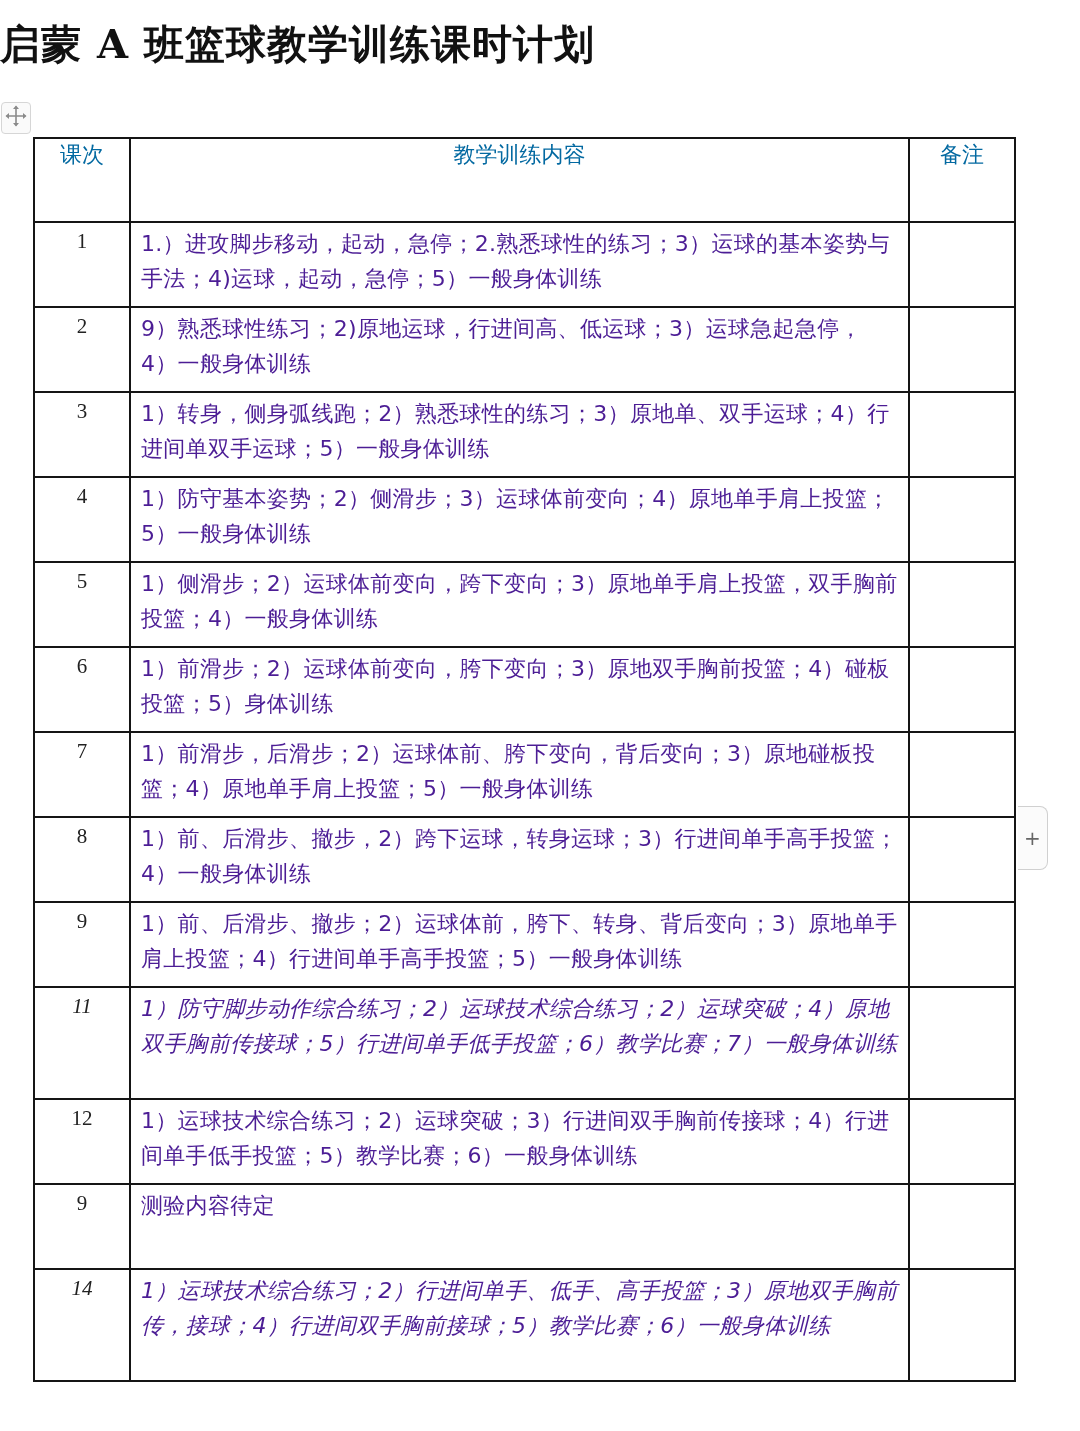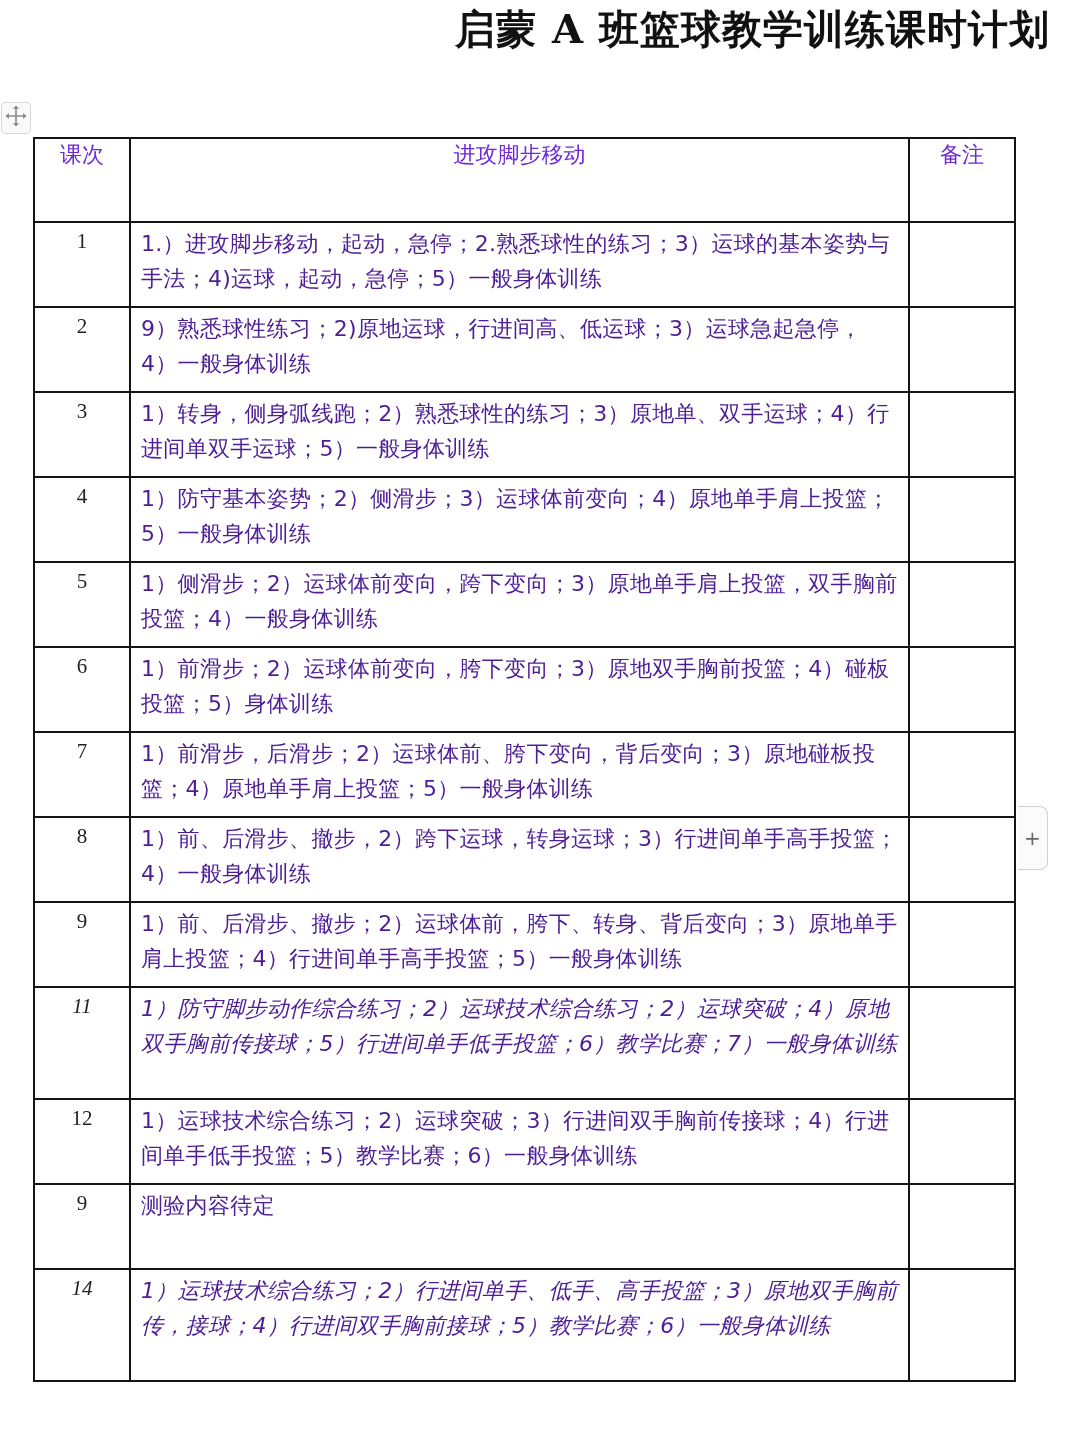--- a/index.html
+++ b/index.html
@@ -10,24 +10,24 @@
     body {
       width: 1080px;
       height: 1431px;
       position: relative;
       overflow: hidden;
       font-family: "DejaVu Sans", "Liberation Sans", sans-serif;
       color: #1a1a1a;
     }
     .doc-title {
       position: absolute;
-      top: 3px;
+      top: 18px;
       left: 0;
       width: 1050px;
-      text-align: right;
+      text-align: left;
       font-family: "DejaVu Serif", "Liberation Serif", serif;
       font-weight: bold;
       font-size: 40px;
       line-height: 52px;
       color: #111;
       letter-spacing: 1px;
     }
     .move-handle {
       position: absolute;
       left: 1px;
@@ -73,21 +73,21 @@
       font-weight: normal;
     }
     col.c-num { width: 96px; }
     col.c-content { width: 779px; }
     col.c-note { width: 106px; }
     .hdr th {
       height: 80px;
       vertical-align: middle;
       font-size: 22px;
       text-align: center;
-      color: #6d28d9;
+      color: #0369a1;
     }
     td.num {
       text-align: center;
       font-family: "Liberation Serif", "DejaVu Serif", serif;
       font-size: 21px;
       padding-top: 6px;
       color: #222;
     }
     td.content {
       font-size: 22px;
@@ -129,21 +129,21 @@
 
 <table class="plan">
   <colgroup>
     <col class="c-num">
     <col class="c-content">
     <col class="c-note">
   </colgroup>
   <tbody>
       <tr class="hdr">
     <th>课次</th>
-    <th>进攻脚步移动</th>
+    <th>教学训练内容</th>
     <th>备注</th>
   </tr>
   <tr class="r2">
     <td class="num">1</td>
     <td class="content">1.）进攻脚步移动，起动，急停；2.熟悉球性的练习；3）运球的基本姿势与手法；4)运球，起动，急停；5）一般身体训练</td>
     <td class="note"></td>
   </tr>
   <tr class="r2">
     <td class="num">2</td>
     <td class="content">9）熟悉球性练习；2)原地运球，行进间高、低运球；3）运球急起急停，4）一般身体训练</td>

